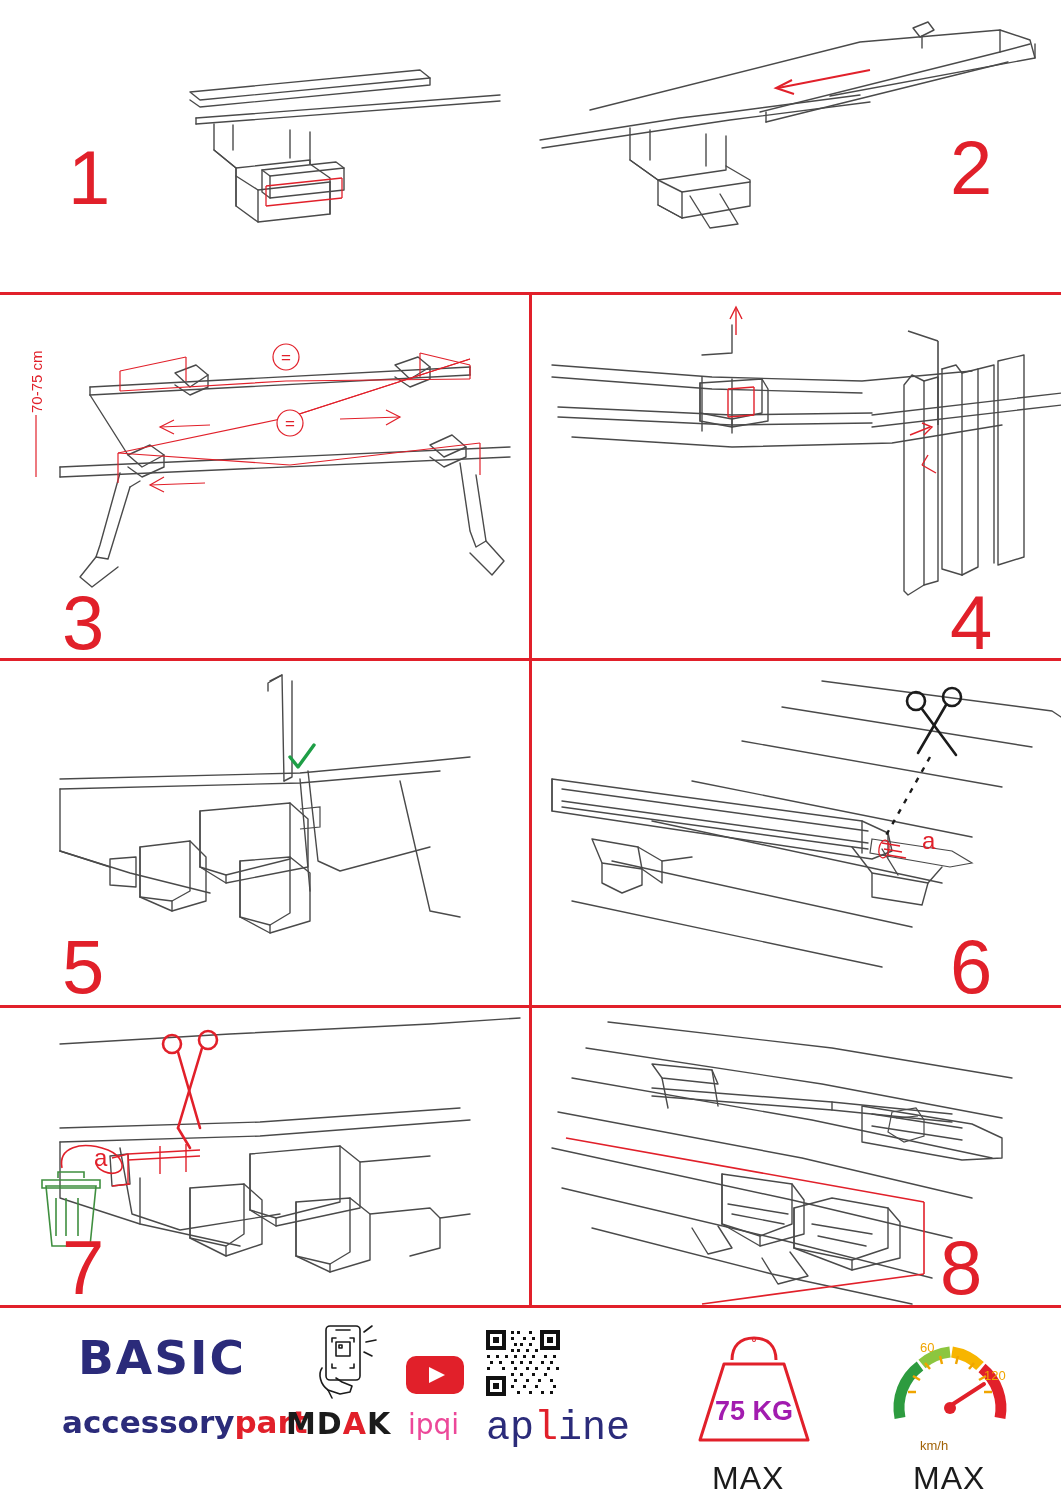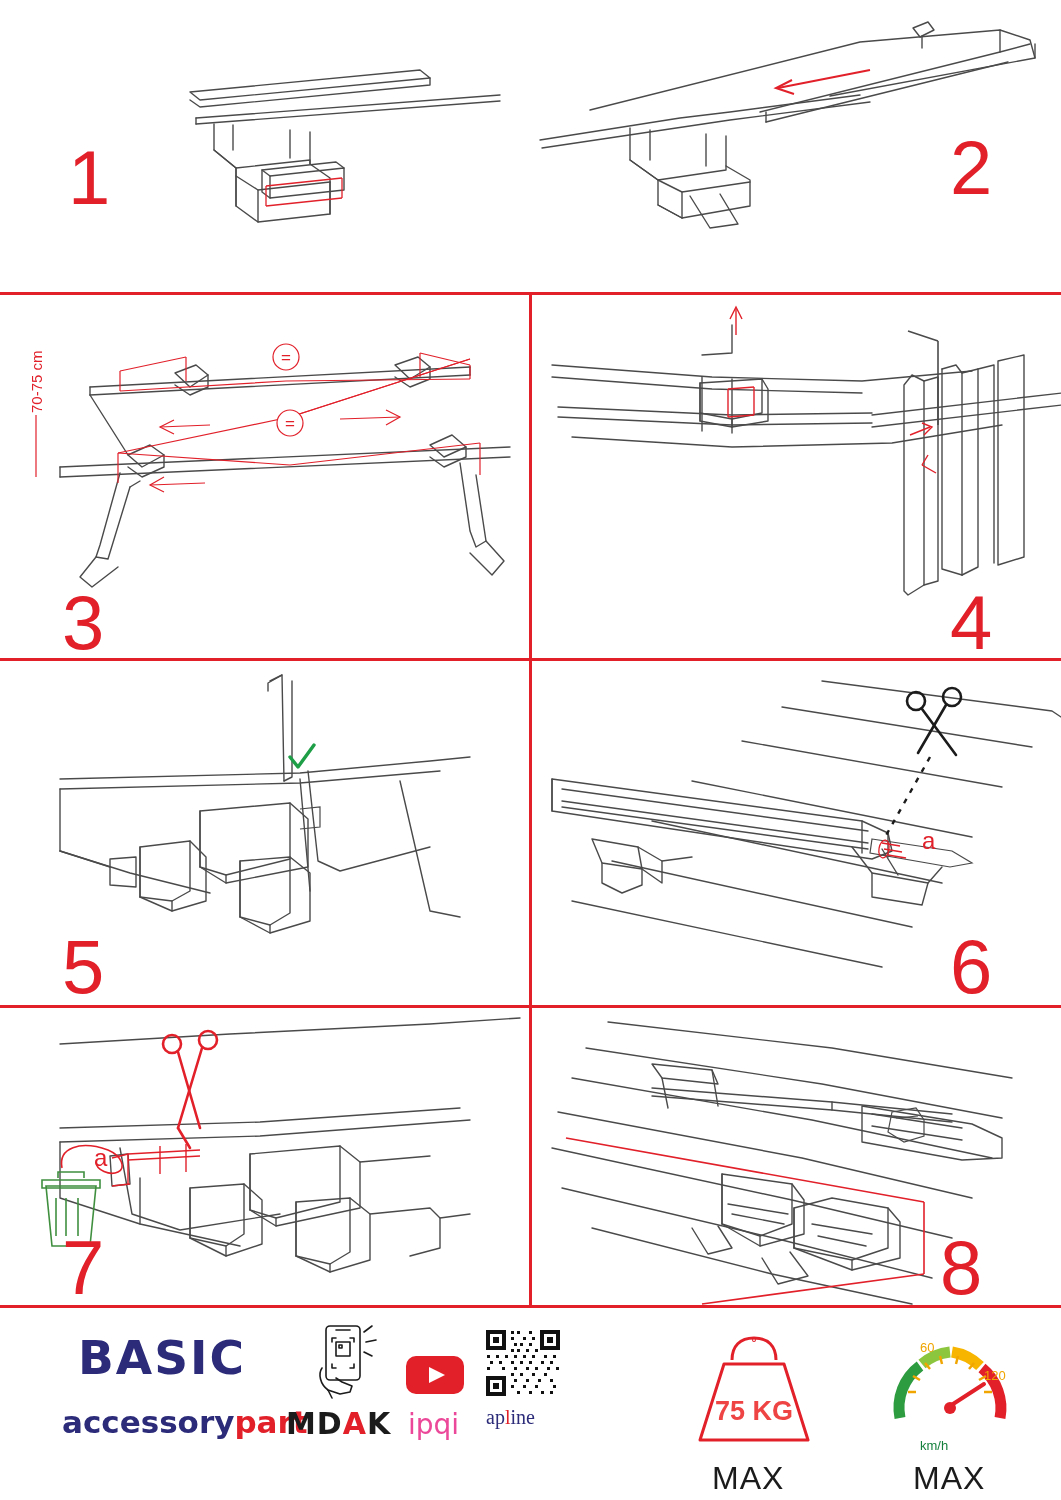--- a/index.html
+++ b/index.html
@@ -105,22 +105,22 @@
     left: 408px;
     top: 100px;
     font-family: "DejaVu Sans", sans-serif;
     font-size: 28px;
     color: #ec4899;
   }
   .label-apline {
     position: absolute;
     left: 486px;
     top: 98px;
-    font-family: Liberation Serif, serif;
-    font-size: 20px;
+    font-family: Liberation Mono, monospace;
+    font-size: 40px;
     color: #2b2b7a;
   }
   .label-apline .accent { color: #e1202a; }
 
   .max-label {
     position: absolute;
     font-family: "Liberation Sans", sans-serif;
     font-size: 32px;
     color: #1b1b1b;
     letter-spacing: 1px;
@@ -130,29 +130,29 @@
 
   .weight-text {
     position: absolute;
     left: 700px;
     top: 88px;
     width: 108px;
     text-align: center;
     font-family: "Liberation Sans", sans-serif;
     font-size: 27px;
     font-weight: bold;
-    color: #ef4444;
+    color: #a21caf;
   }
   .kmh-text {
     position: absolute;
     left: 920px;
     top: 130px;
     font-family: "Liberation Sans", sans-serif;
     font-size: 13px;
-    color: #15803d;
+    color: #a16207;
   }
   .dim-text {
     position: absolute;
     font-family: "Liberation Sans", sans-serif;
     font-size: 15px;
     color: #e1202a;
   }
   .small-letter {
     position: absolute;
     font-family: "Liberation Sans", sans-serif;

